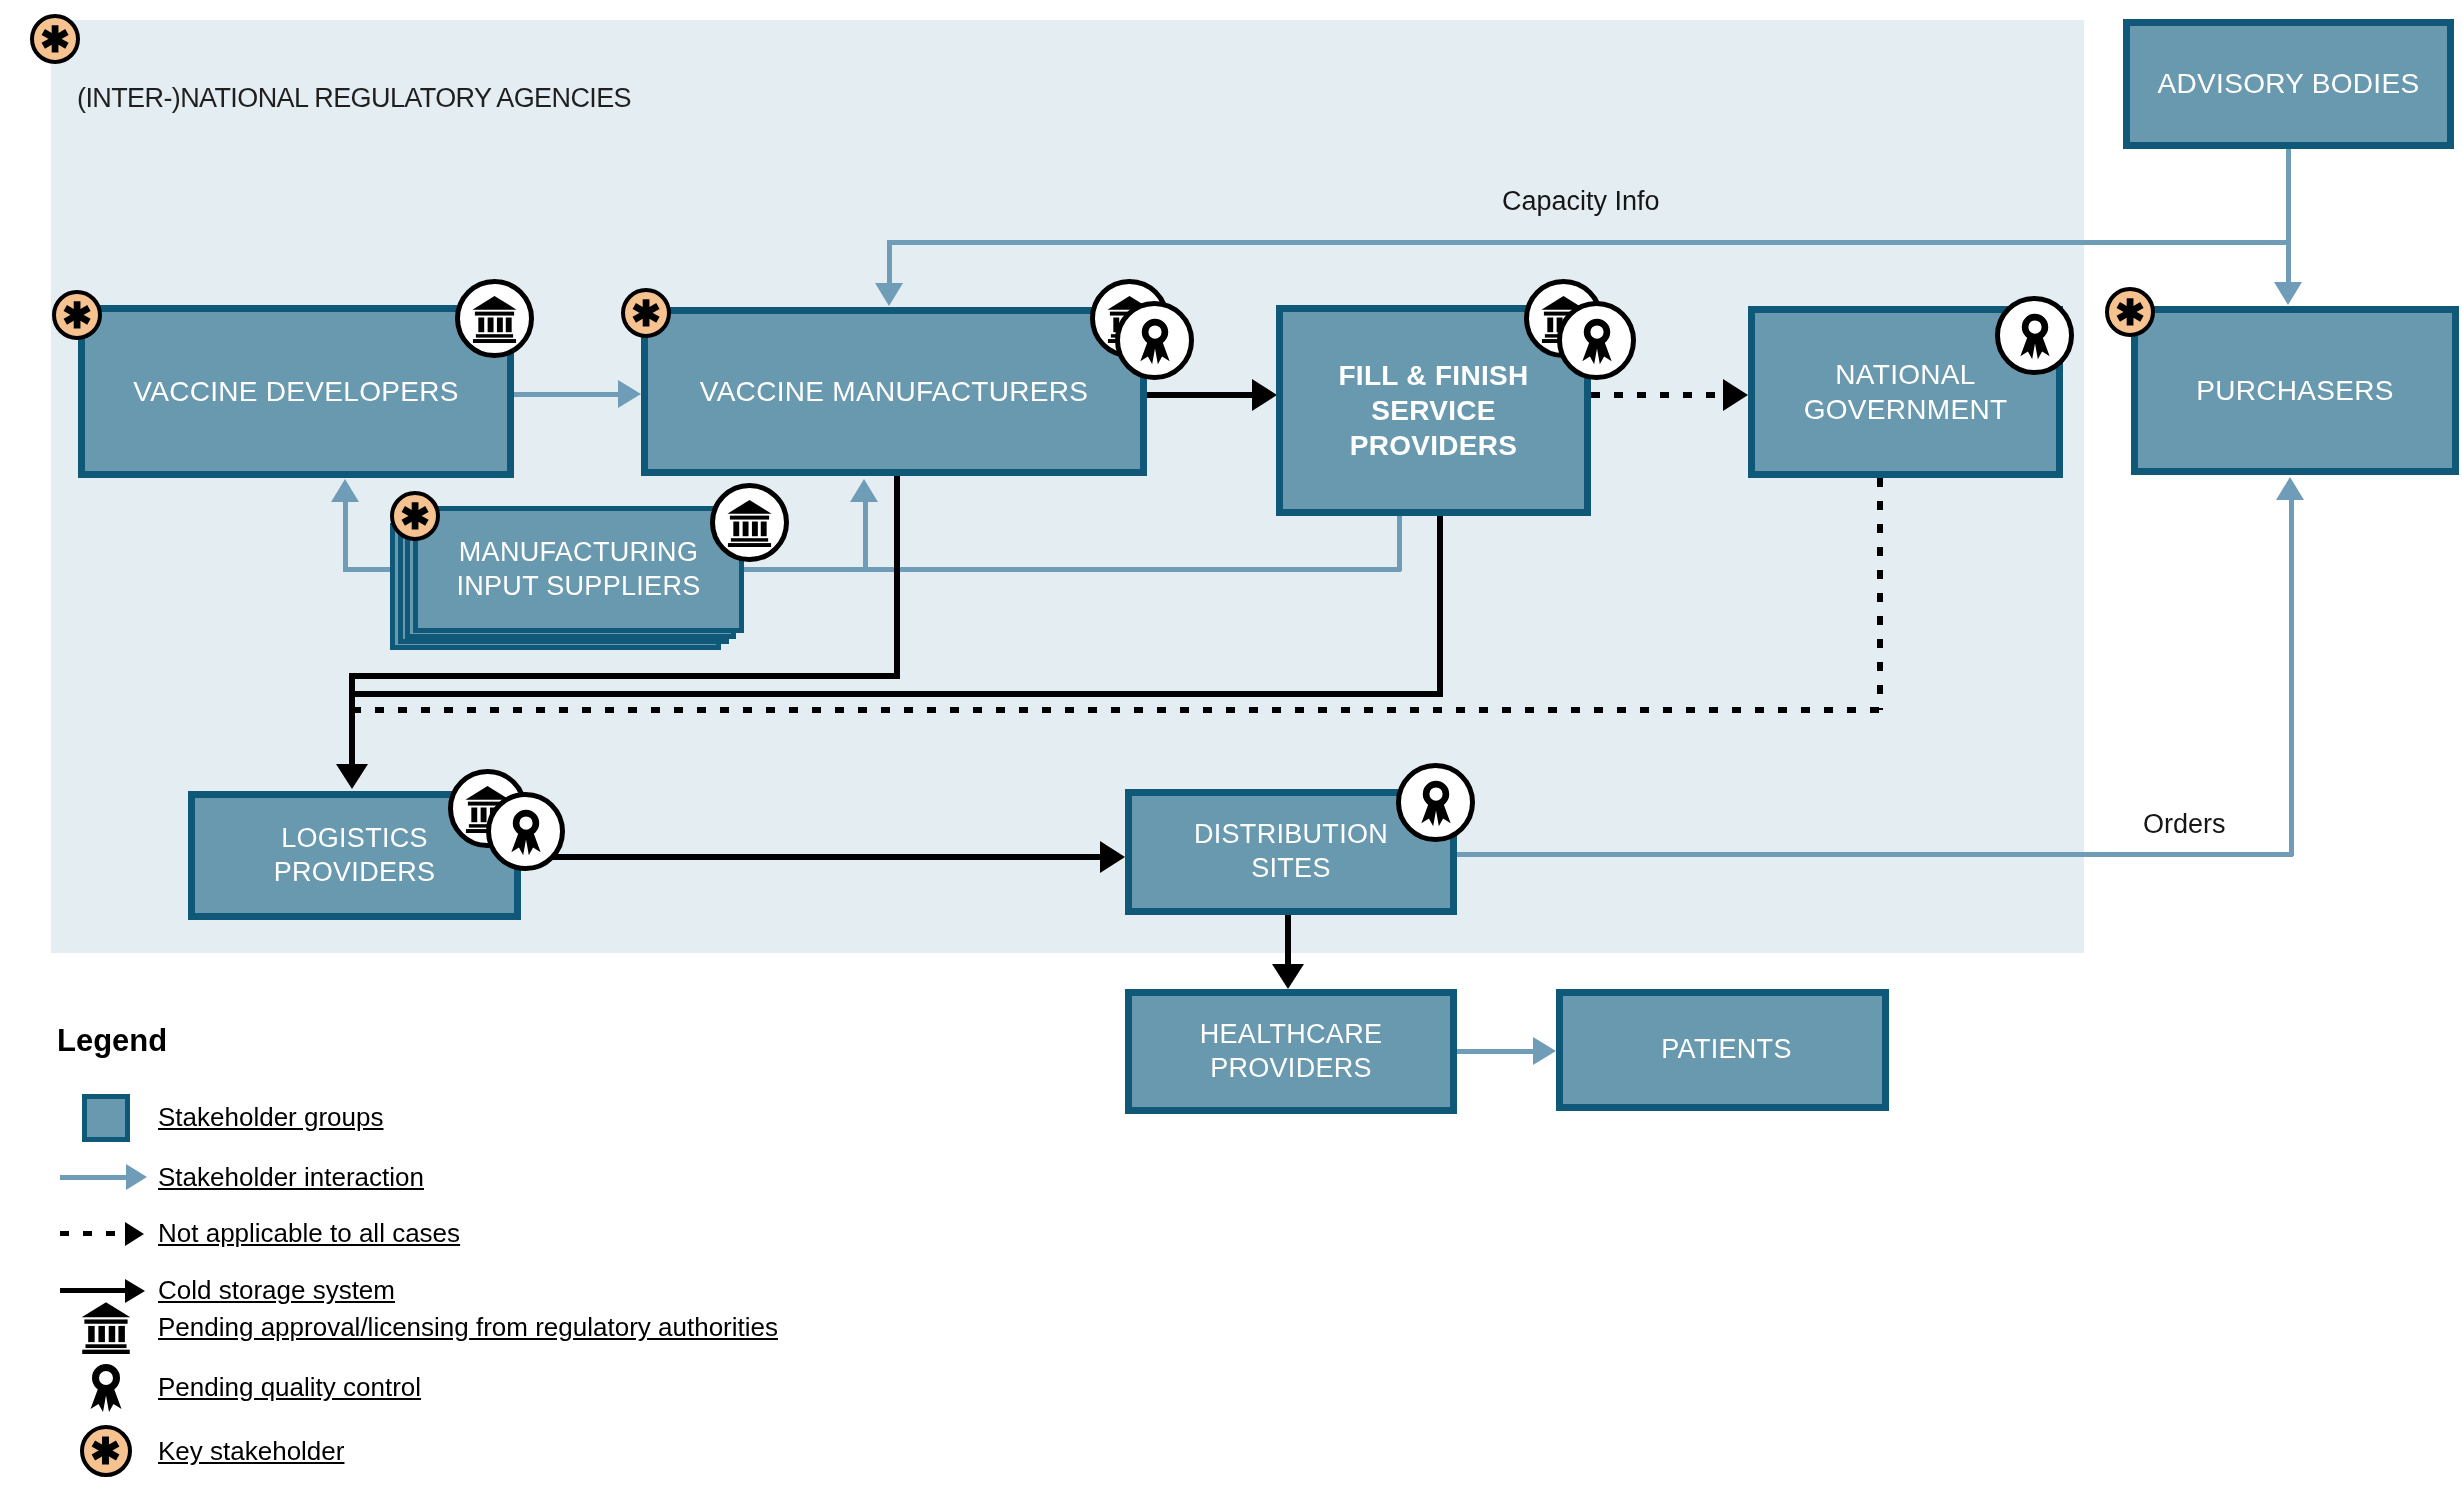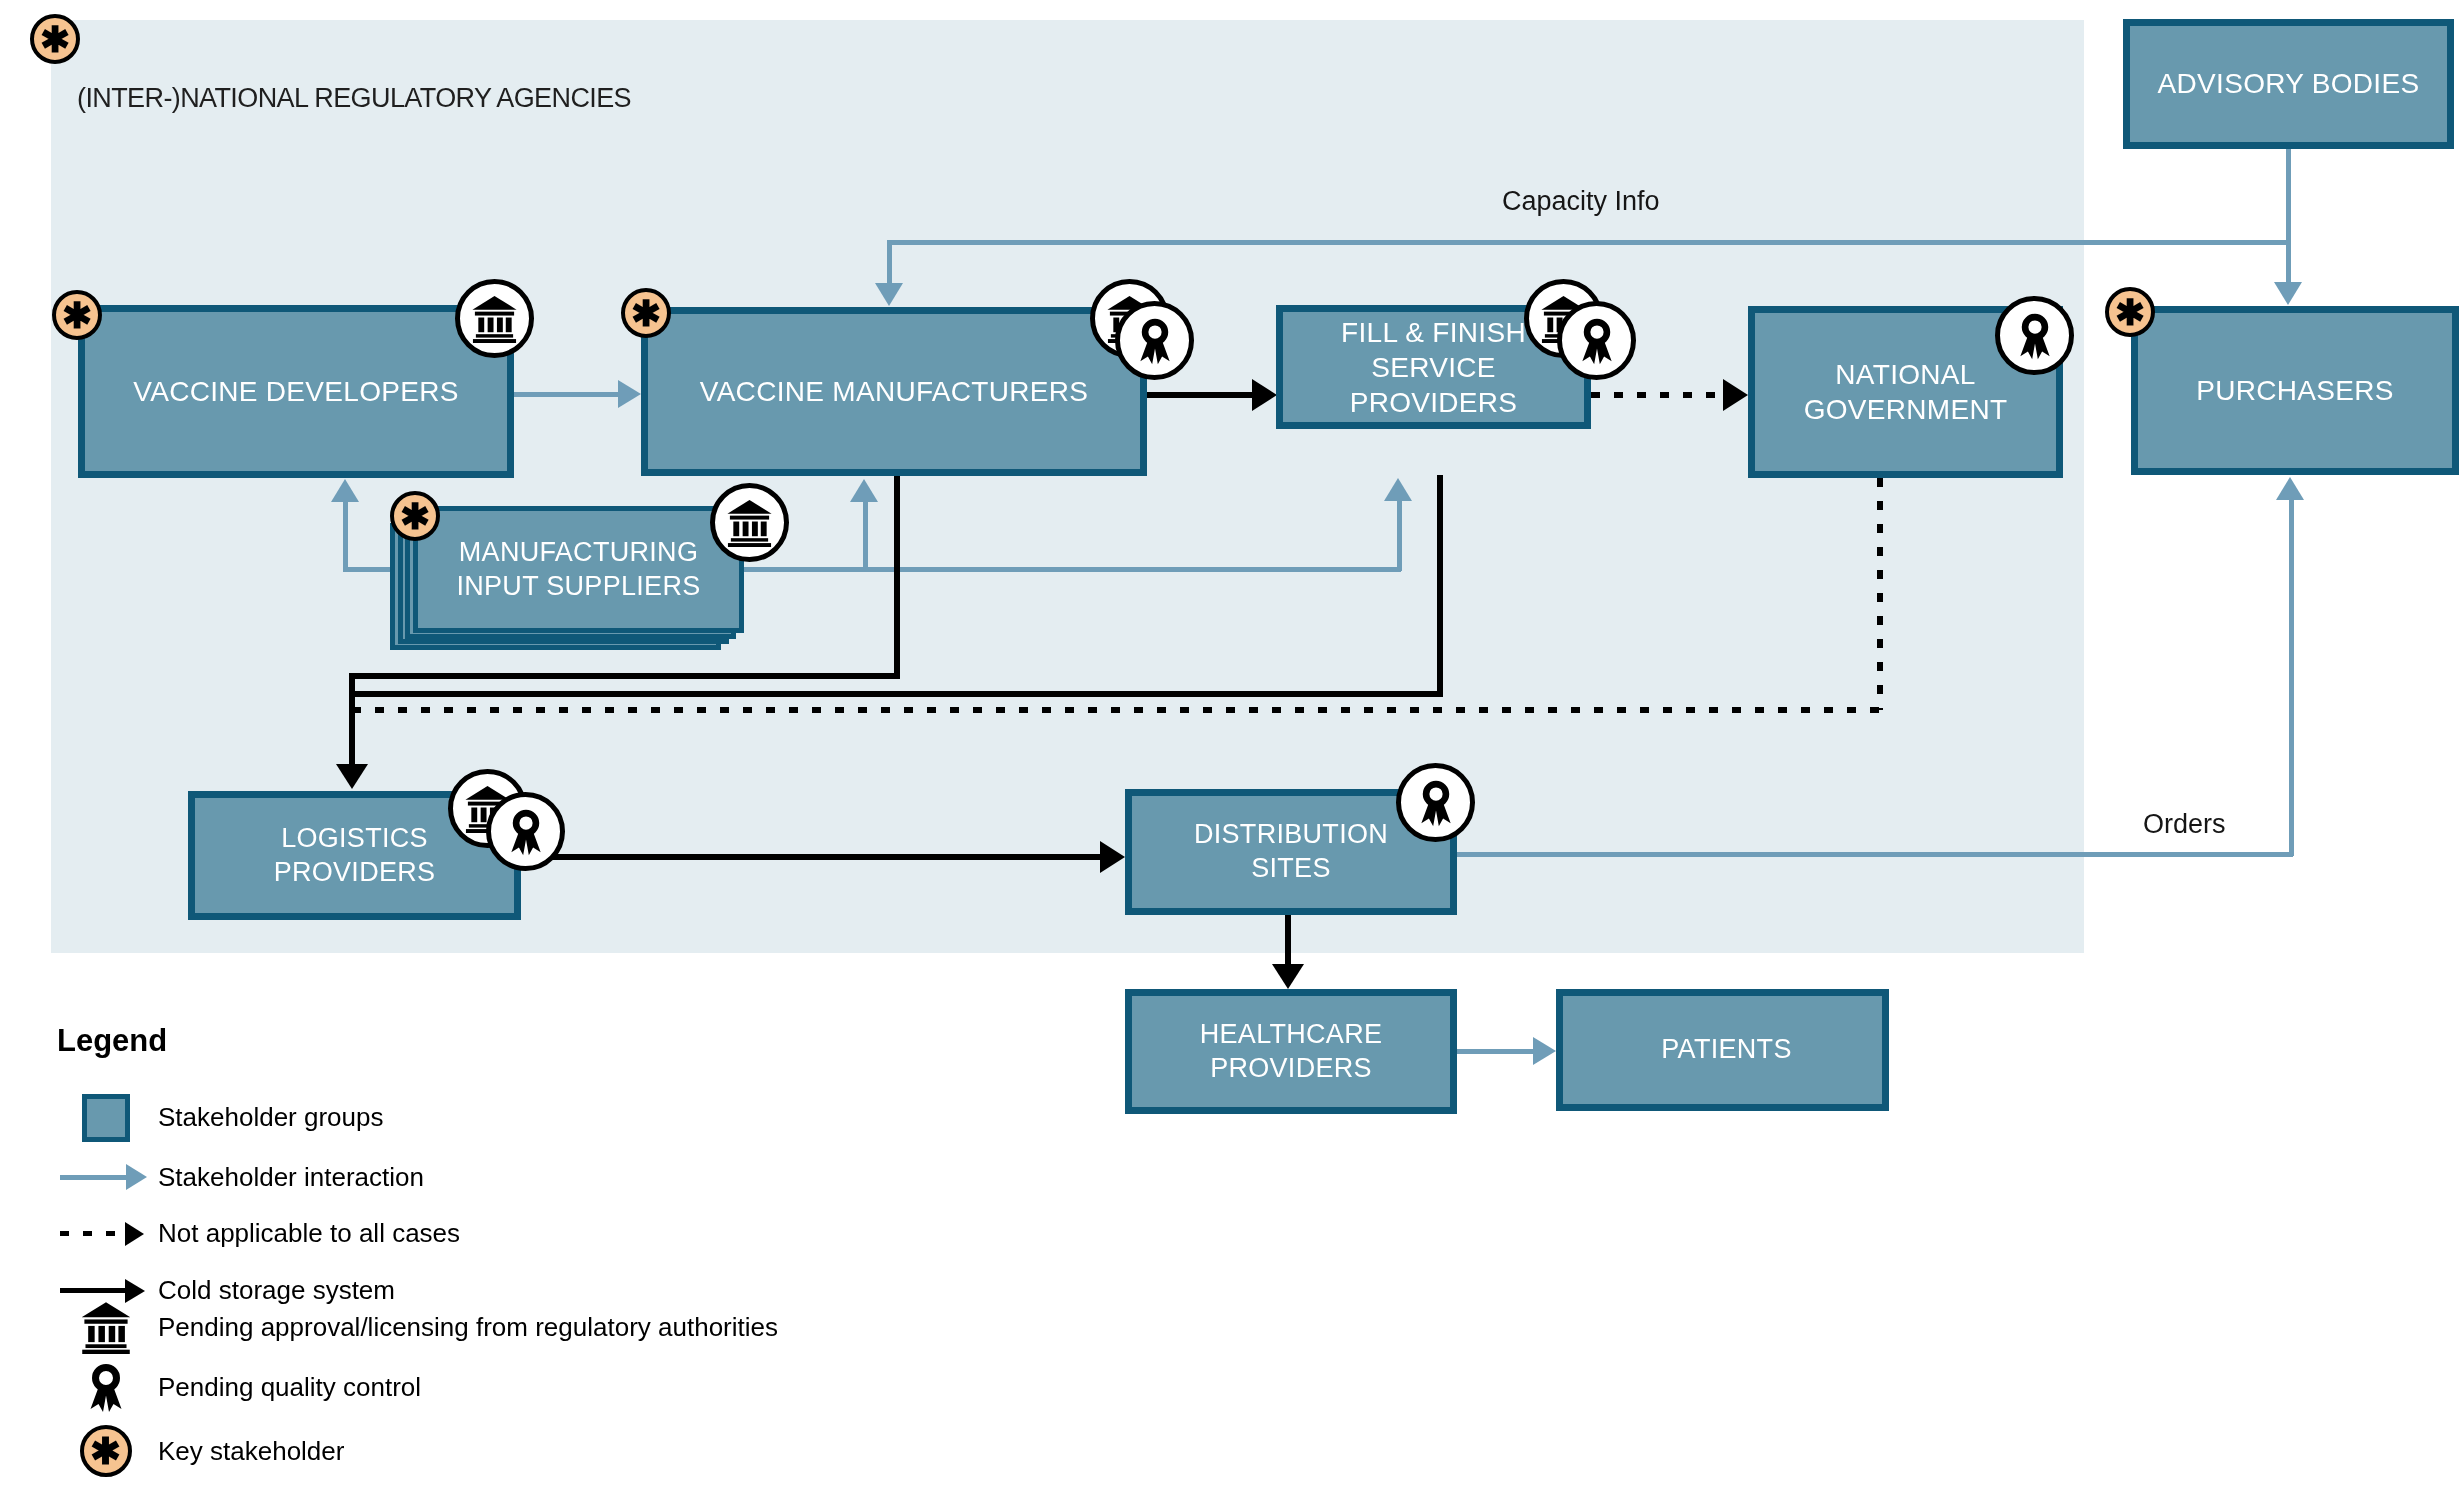--- a/index.html
+++ b/index.html
@@ -46,21 +46,21 @@
     position:absolute;width:50px;height:50px;border-radius:50%;background:#f6c390;
     border:4px solid #000;box-sizing:border-box;display:flex;align-items:center;justify-content:center;
     z-index:6;color:#000;font-size:36px;font-weight:700;line-height:1;
   }
   .star span{transform:translateY(1.1px);}
   .edge-label{position:absolute;font-size:27px;color:#161616;z-index:4;white-space:nowrap;}
   
   .legend-title{position:absolute;left:57px;top:1023px;font-size:31px;font-weight:700;color:#000;}
   .lg-row{position:absolute;display:flex;align-items:center;z-index:2;}
   .lg-icon{width:105px;display:flex;align-items:center;justify-content:center;flex:0 0 105px;}
-  .lg-label{font-size:26px;color:#000;white-space:nowrap;}
+  .lg-label{font-size:26px;color:#000;white-space:nowrap;text-decoration:underline;}
   .lg-swatch{width:48px;height:48px;background:#6899ae;border:5.7px solid #0f5878;box-sizing:border-box;}
   .lg-line-wrap{position:relative;width:91px;height:32px;}
   .lg-star{position:relative;width:52px;height:52px;border-radius:50%;background:#f6c390;border:4px solid #000;
     box-sizing:border-box;display:flex;align-items:center;justify-content:center;font-size:37px;font-weight:700;color:#000;}
 </style>
 </head>
 <body>
 
 <div id="canvas">
 
@@ -119,21 +119,21 @@
   </div>
 
   <div class="node" style="left:78px;top:305px;width:436px;height:173px;">
     <span class="node-label">VACCINE DEVELOPERS</span>
   </div>
 
   <div class="node" style="left:641px;top:307px;width:506px;height:169px;">
     <span class="node-label">VACCINE MANUFACTURERS</span>
   </div>
 
-  <div class="node" style="left:1276px;top:305px;width:315px;height:124px;">
+  <div class="node" style="left:1276px;top:305px;width:315px;height:211px;font-weight:bold;">
     <span class="node-label">FILL &amp; FINISH
 SERVICE
 PROVIDERS</span>
   </div>
 
   <div class="node" style="left:1748px;top:306px;width:315px;height:172px;">
     <span class="node-label">NATIONAL
 GOVERNMENT</span>
   </div>
 

